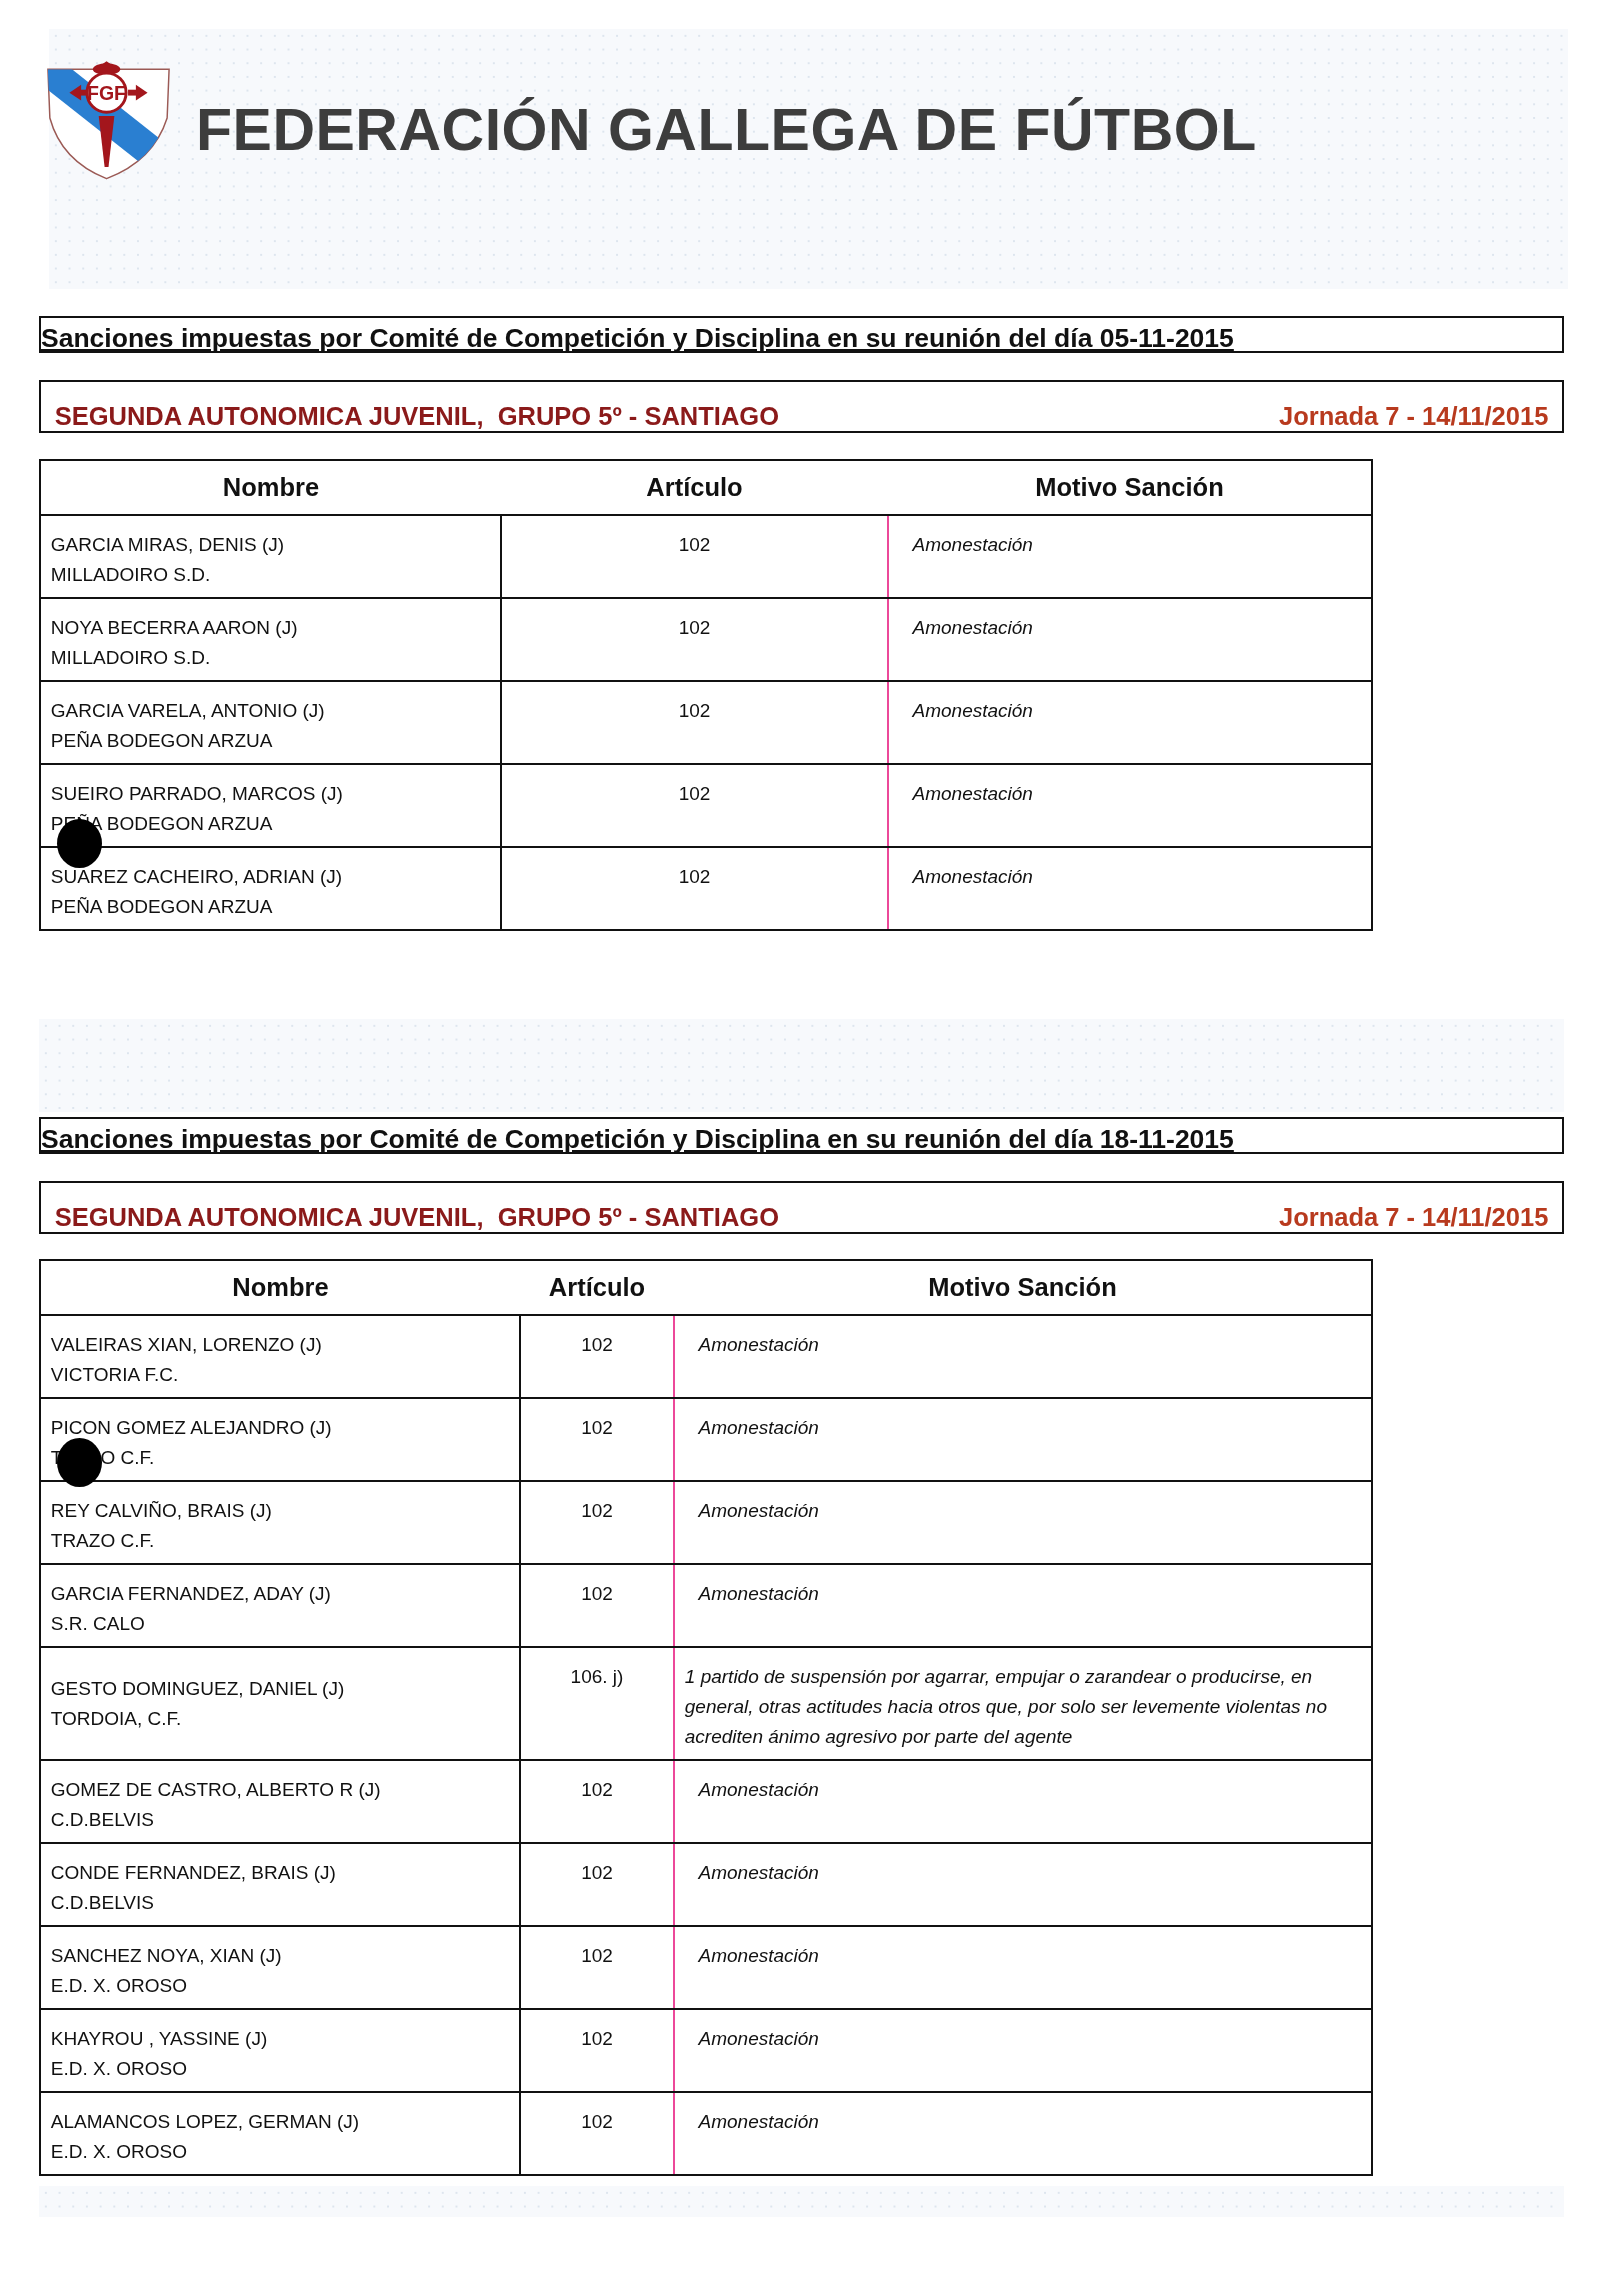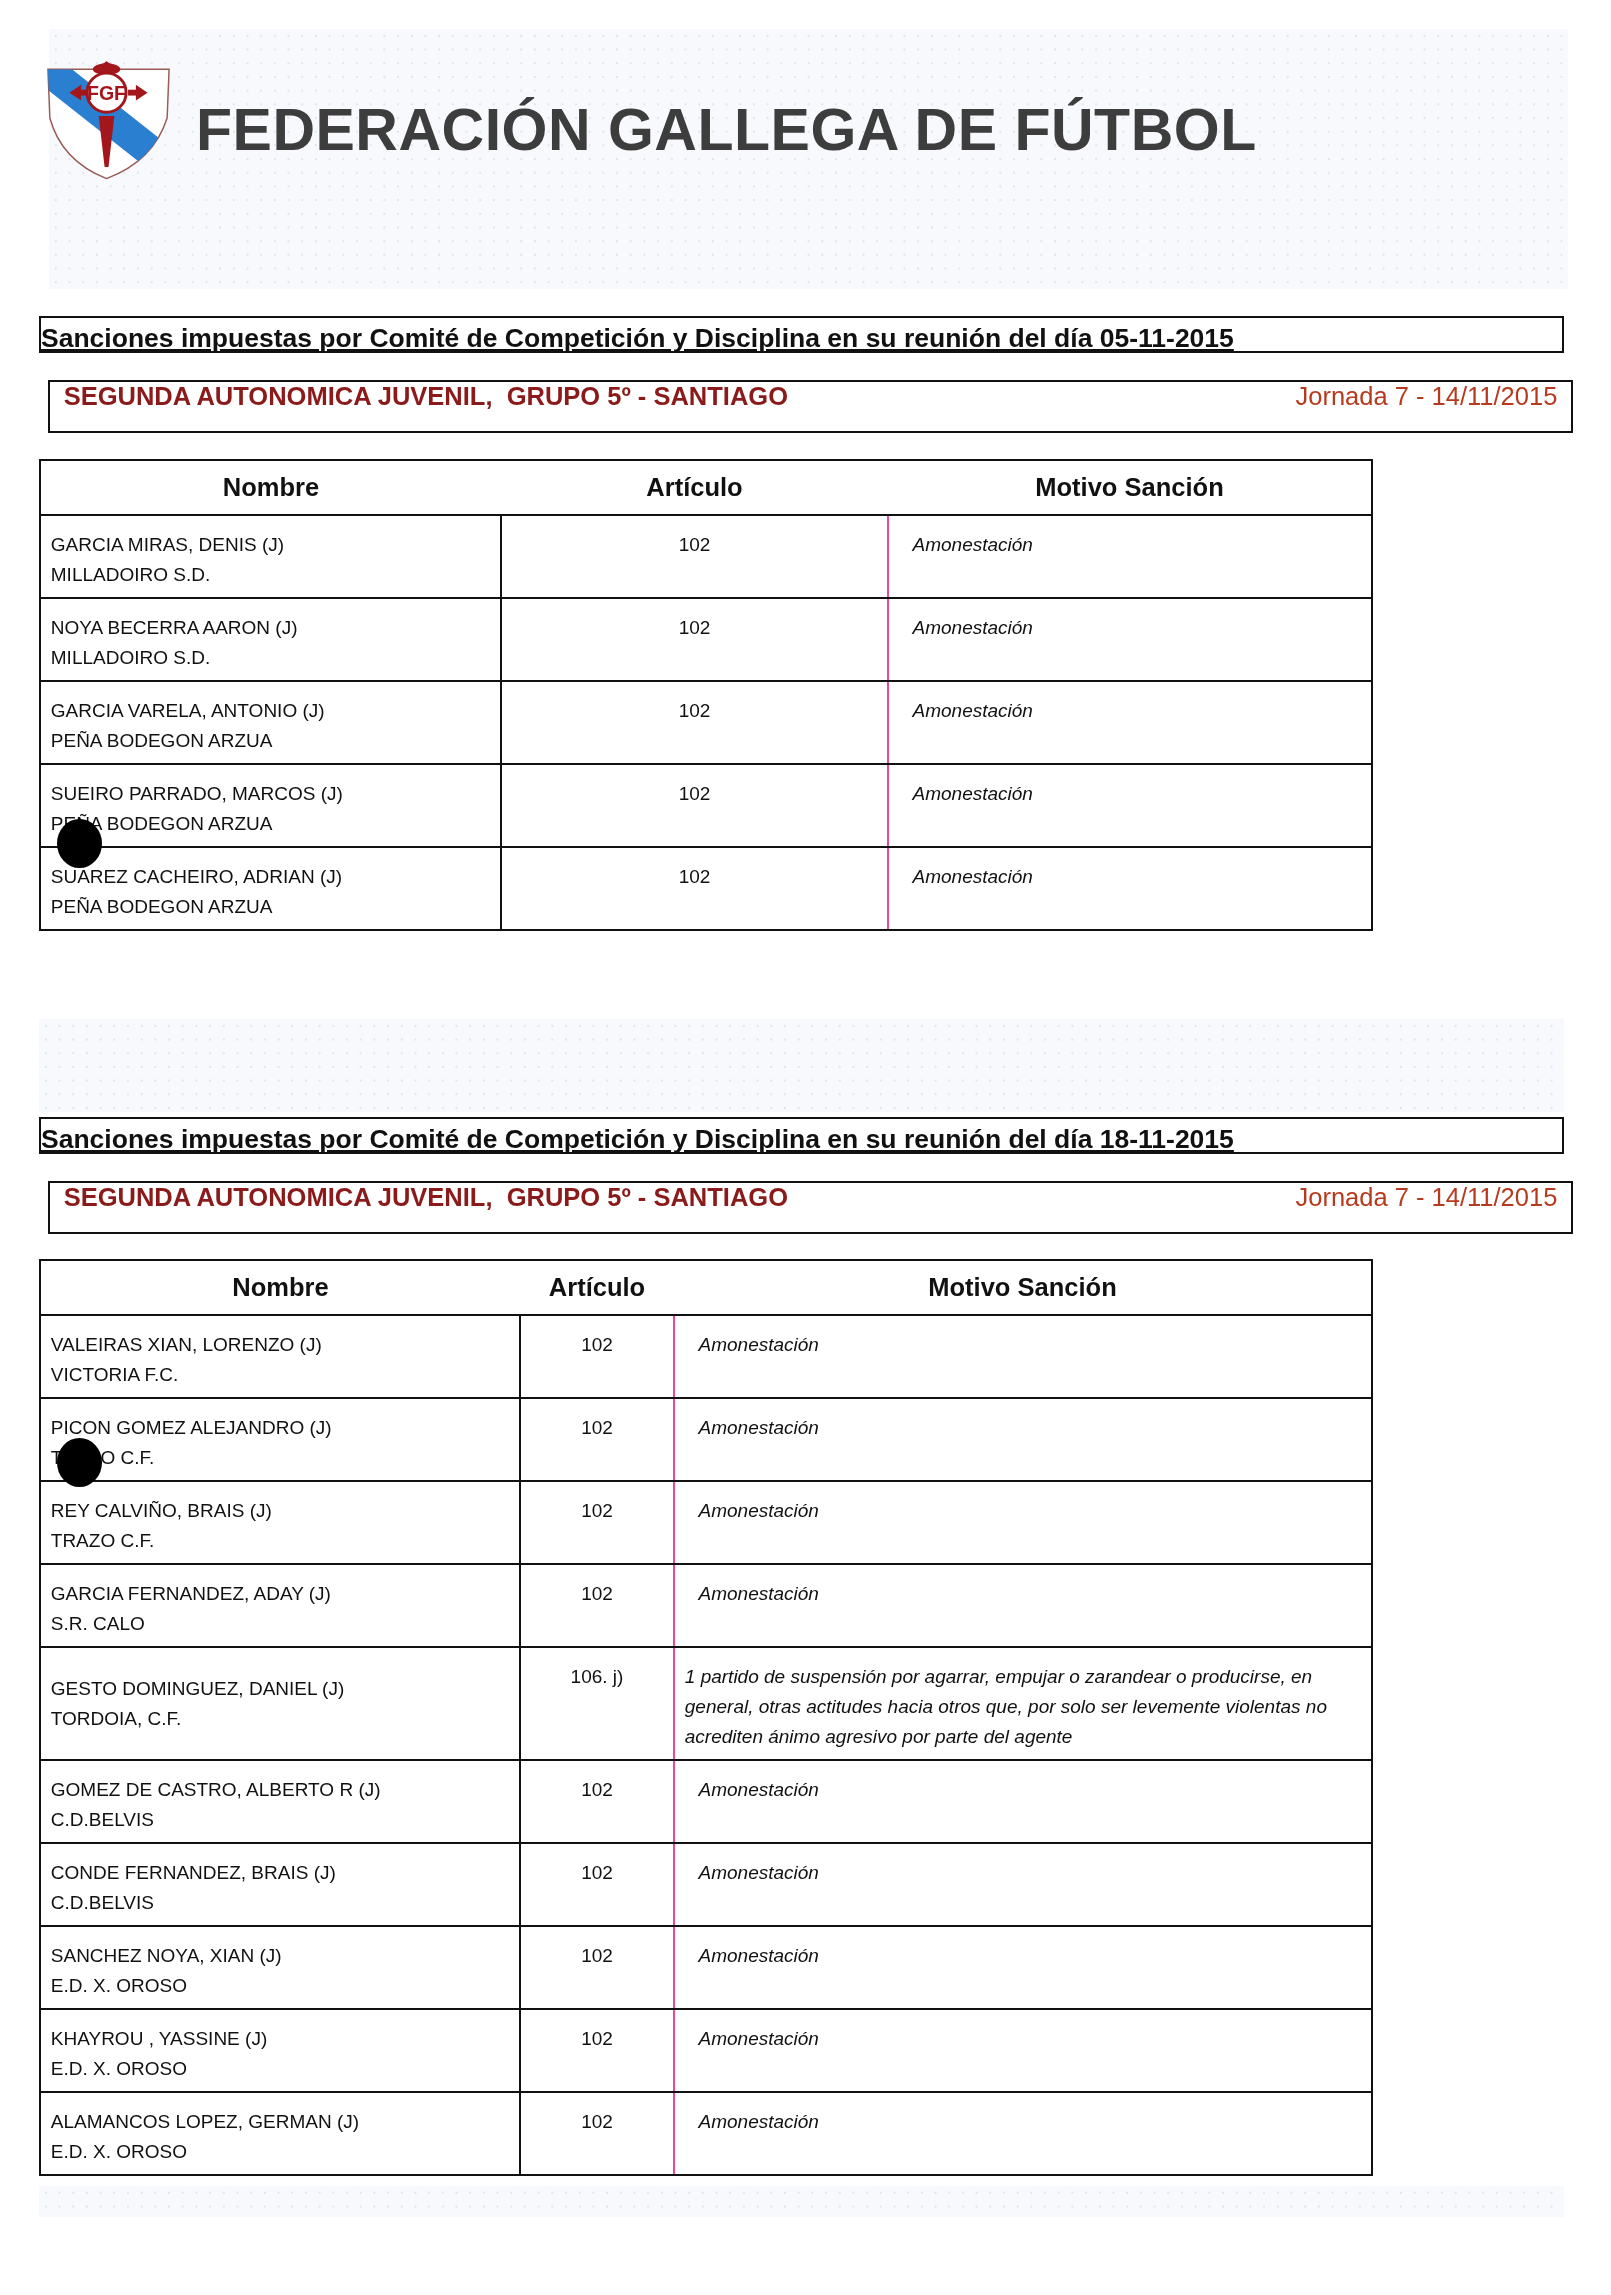--- a/index.html
+++ b/index.html
@@ -23,29 +23,29 @@
   }
   .session-box {
     position: absolute; left: 39px; width: 1525px; height: 37px;
     border: 2.9px solid #111; background: #fff; box-sizing: border-box;
   }
   .session-box span {
     font-size: 26.5px; font-weight: bold; text-decoration: underline;
     line-height: 31px; display: inline-block; margin-top: 4.9px;
   }
   .category-box {
-    position: absolute; left: 48px; width: 1525px; height: 53px;
+    position: absolute; left: 39px; width: 1525px; height: 53px;
     border-top: 2.9px solid #111; border-bottom: 2.9px solid #111;
     border-left: 2px solid #111; border-right: 2px solid #111;
     background: #fff; box-sizing: border-box;
-    display: flex; justify-content: space-between; align-items: flex-start;
+    display: flex; justify-content: space-between; align-items: flex-end;
     padding: 0 13.7px;
   }
   .category-box .cat { font-size: 25.5px; font-weight: bold; color: #8b1a1a; white-space: pre; }
-  .category-box .jornada { font-size: 25.5px; font-weight: normal; color: #b83a1e; }
+  .category-box .jornada { font-size: 25.5px; font-weight: bold; color: #b83a1e; }
   table.sanctions {
     position: absolute; left: 39px; width: 1334px;
     border-collapse: collapse; background: #fff;
     border: 2.9px solid #111;
   }
   table.sanctions th {
     font-size: 25.5px; font-weight: bold; height: 51px;
     border-bottom: 2.9px solid #111; text-align: center;
   }
   table.sanctions td {

